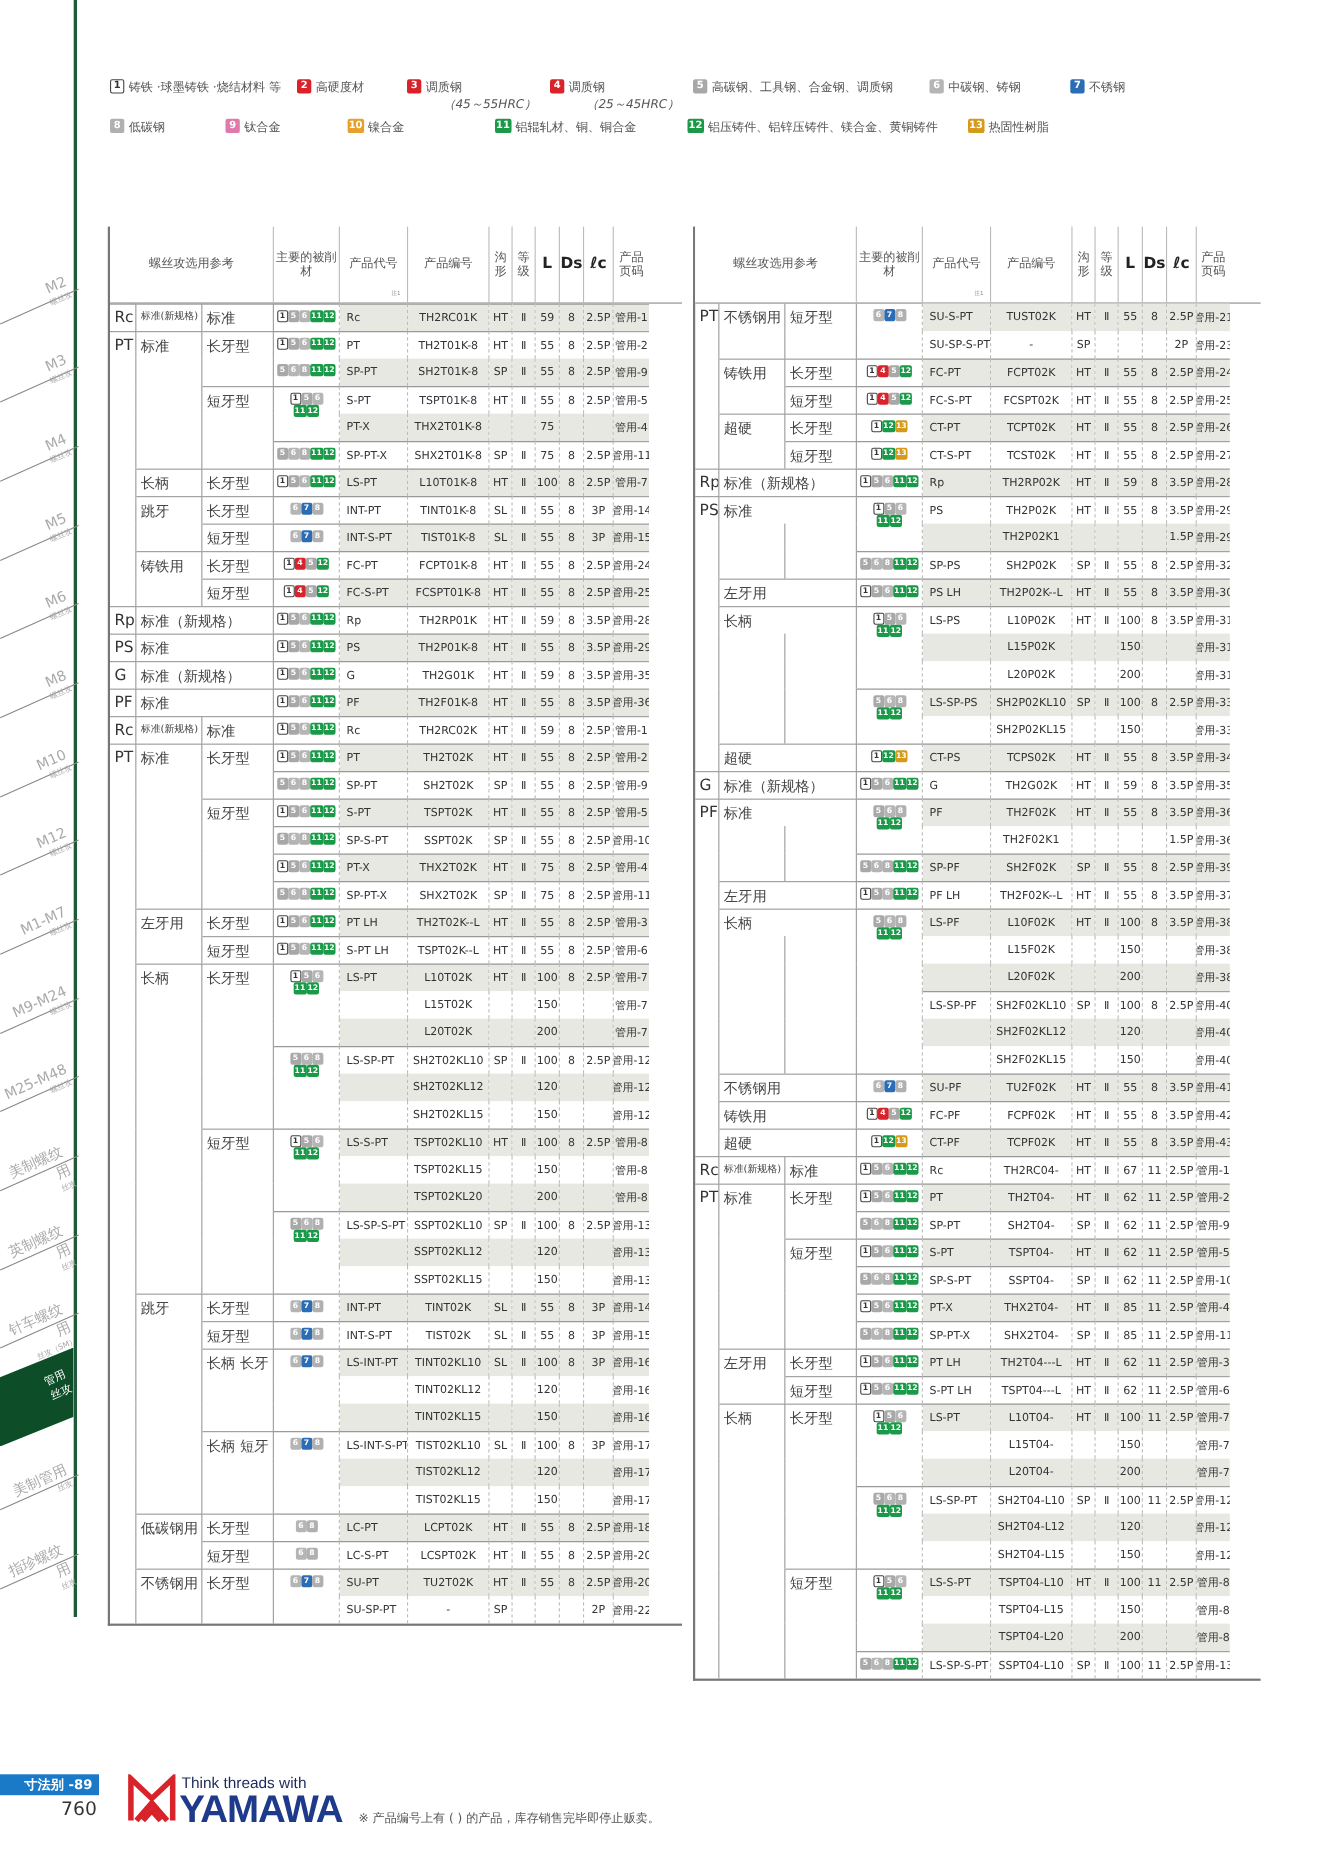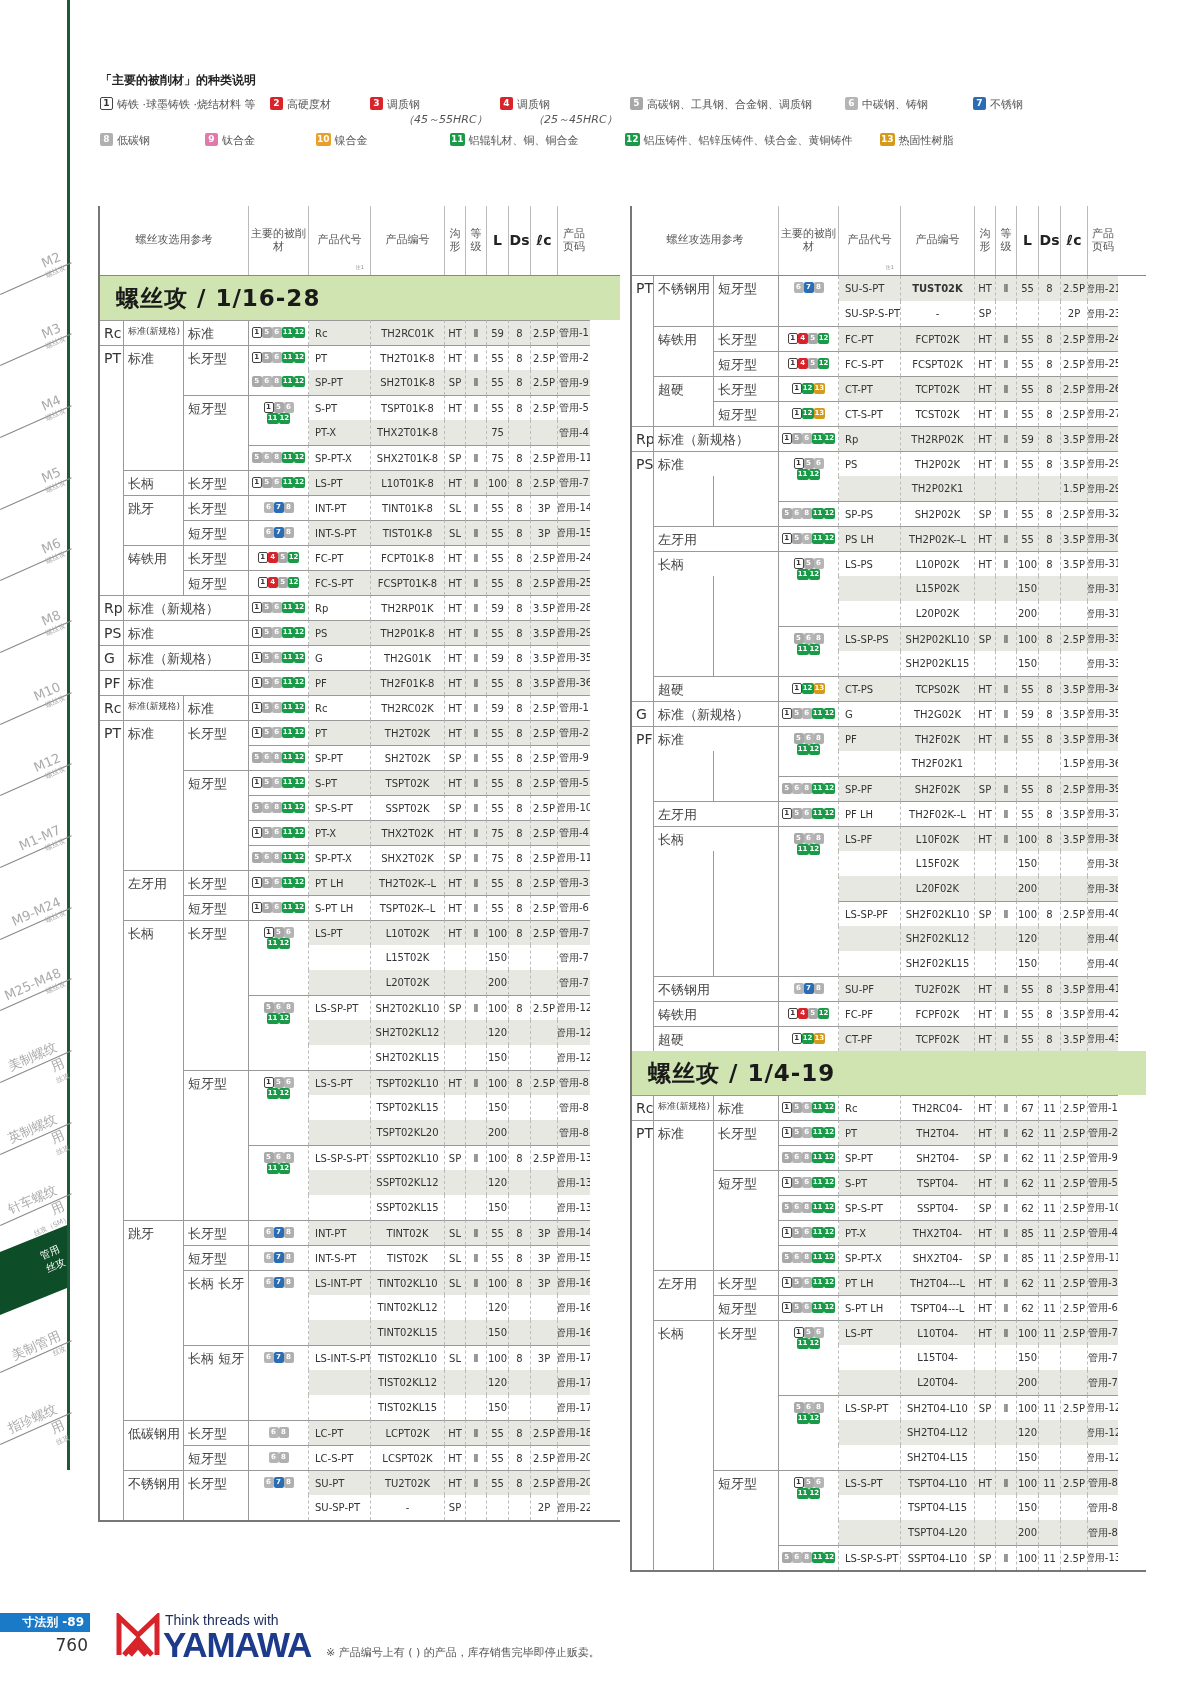--- a/index.html
+++ b/index.html
@@ -205,21 +205,20 @@
         <div class="tab-sep" style="top: 62px;"></div>
         <div class="tab-label">
           <span class="tab-main">指珍螺纹用</span>
           <span class="tab-sub">丝攻</span>
         </div>
       </div>
     </div>
 </div>
 
 <div class="legend">
-  <div class="legend-title">「主要的被削材」的种类说明</div>
   <div class="legend-row" id="legend-row-1">
       <div class="legend-item" style="left: 0px;">
         <span class="mb c1">1</span>
         <span><span>铸铁 ·球墨铸铁 ·烧结材料 等</span></span>
       </div>
       <div class="legend-item" style="left: 170px;">
         <span class="mb c2">2</span>
         <span><span>高硬度材</span></span>
       </div>
       <div class="legend-item" style="left: 270px;">
@@ -281,21 +280,20 @@
       </div>
     <div class="h-num">产品编号</div>
     <div class="h-tp">沟形</div>
     <div class="h-gr">等级</div>
     <div class="h-L big">L</div>
     <div class="h-Ds big">Ds</div>
     <div class="h-lc big">ℓc</div>
     <div class="h-pg">产品页码</div>
   </div>
   <div id="left-body">
-      <div class="section-band">螺丝攻 / 1/16-28</div>
       <div class="row shade sep-top">
         <div class="g1" style="border-top: 1px solid rgb(153, 153, 153);">Rc</div>
         <div class="g2" style="font-size: 9px; border-top: 1px solid rgb(153, 153, 153);">标准(新规格)</div>
         <div class="g3" style="white-space: normal;">标准</div>
         <div class="mat" style="align-items: flex-start; padding-top: 5px; overflow: visible; position: relative; z-index: 2;">
           <span class="mbs-sm">
             <span style="display: block; text-align: center;"><span class="mb c1">1</span><span class="mb c5">5</span><span class="mb c6">6</span><span class="mb c11">11</span><span class="mb c12">12</span></span>
           </span>
         </div>
         <div class="code">Rc</div>
@@ -1121,21 +1119,21 @@
       <div class="row shade">
         <div class="g1">PT</div>
         <div class="g2">不锈钢用</div>
         <div class="g3" style="white-space: normal; border-top: none;">短牙型</div>
         <div class="mat" style="border-top: none; align-items: flex-start; padding-top: 5px; overflow: visible; position: relative; z-index: 2;">
           <span class="mbs-sm">
             <span style="display: block; text-align: center;"><span class="mb c6">6</span><span class="mb c7">7</span><span class="mb c8">8</span></span>
           </span>
         </div>
         <div class="code" style="border-top: none;">SU-S-PT</div>
-        <div class="num" style="border-top: none; font-weight: bold;">TUST02K</div>
+        <div class="num" style="border-top: none;">TUST02K</div>
         <div class="tp" style="border-top: none;">HT</div>
         <div class="gr" style="border-top: none;">Ⅱ</div>
         <div class="L" style="border-top: none;">55</div>
         <div class="Ds" style="border-top: none;">8</div>
         <div class="lc" style="border-top: none;">2.5P</div>
         <div class="pg" style="border-top: none;">管用-21</div>
       </div>
       <div class="row">
         <div class="g1"></div>
         <div class="g2"></div>
@@ -1618,21 +1616,20 @@
         </div>
         <div class="code">CT-PF</div>
         <div class="num">TCPF02K</div>
         <div class="tp">HT</div>
         <div class="gr">Ⅱ</div>
         <div class="L">55</div>
         <div class="Ds">8</div>
         <div class="lc">3.5P</div>
         <div class="pg">管用-43</div>
       </div>
-      <div class="section-band">螺丝攻 / 1/4-19</div>
       <div class="row sep-top">
         <div class="g1" style="border-top: 1px solid rgb(153, 153, 153);">Rc</div>
         <div class="g2" style="font-size: 9px; border-top: 1px solid rgb(153, 153, 153);">标准(新规格)</div>
         <div class="g3" style="white-space: normal;">标准</div>
         <div class="mat" style="align-items: flex-start; padding-top: 5px; overflow: visible; position: relative; z-index: 2;">
           <span class="mbs-sm">
             <span style="display: block; text-align: center;"><span class="mb c1">1</span><span class="mb c5">5</span><span class="mb c6">6</span><span class="mb c11">11</span><span class="mb c12">12</span></span>
           </span>
         </div>
         <div class="code">Rc</div>

